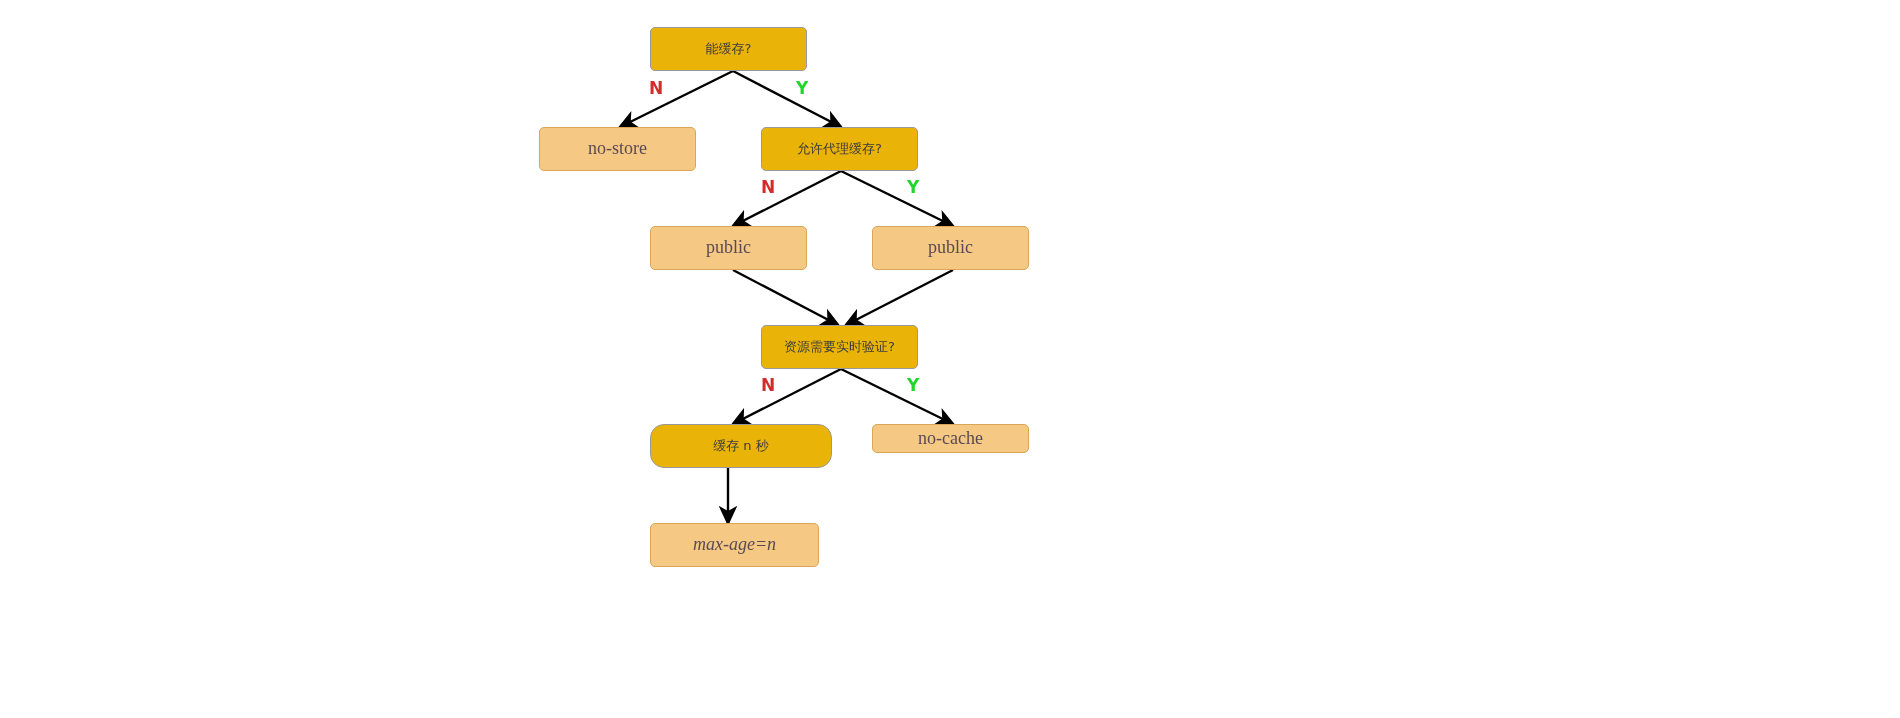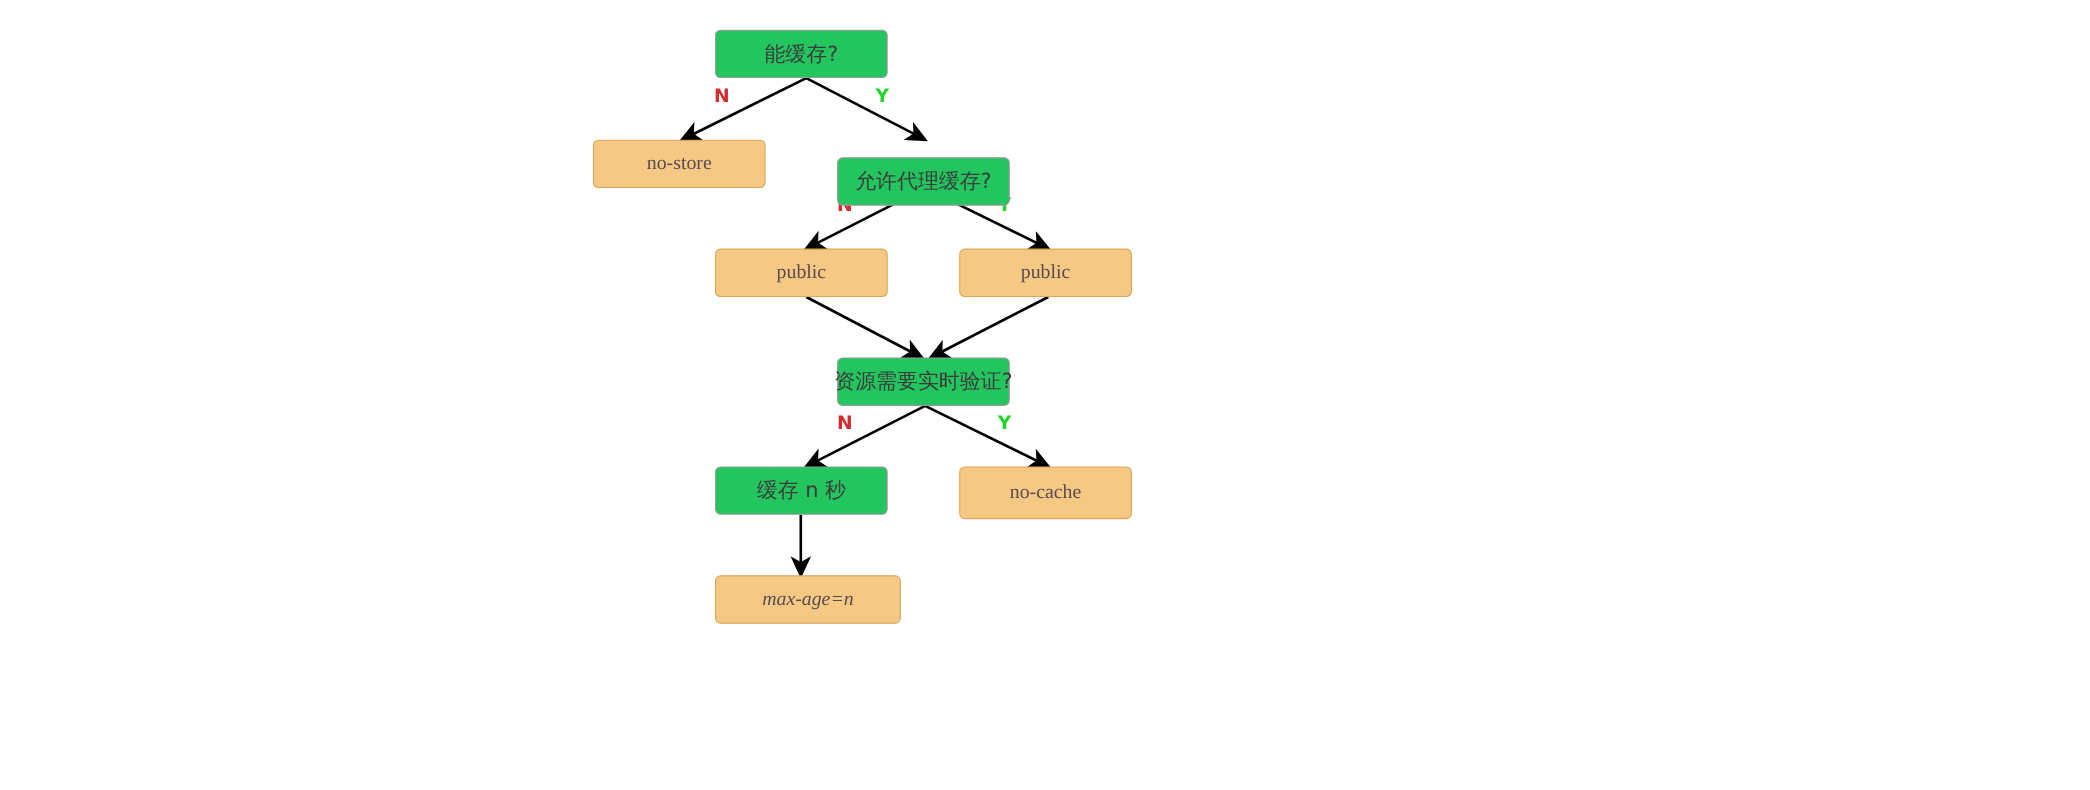--- a/index.html
+++ b/index.html
@@ -33,25 +33,25 @@
     display: flex;
     align-items: center;
     justify-content: center;
     border-radius: 5px;
     border: 1px solid #9a9a9a;
     text-align: center;
     line-height: 1.1;
     white-space: nowrap;
   }
   .node.decision {
-    background: #22c55e;
+    background: #eab308;
     border-color: #999999;
     color: #3c3c3c;
     font-family: "DejaVu Sans", sans-serif;
-    font-size: 19px;
+    font-size: 13px;
     justify-content: center;
   }
   .node.terminal {
     background: #f5c884;
     border-color: #d9a757;
     color: #5a4a52;
     font-family: Liberation Serif, serif;
     font-size: 18px;
   }
   .node.terminal.italic {
@@ -100,36 +100,36 @@
       <div class="edge-label no" style="left: 761px; top: 377px;">N</div>
       <div class="edge-label yes" style="left: 907px; top: 377px;">Y</div>
     </div>
   <div id="nodes-layer">
       <div class="node decision" style="left: 650px; top: 27px; width: 157px; height: 44px;">
         <span>能缓存?</span>
       </div>
       <div class="node terminal" style="left: 539px; top: 127px; width: 157px; height: 44px;">
         <span>no-store</span>
       </div>
-      <div class="node decision" style="left: 761px; top: 127px; width: 157px; height: 44px; margin-top: 16px;">
+      <div class="node decision" style="left: 761px; top: 127px; width: 157px; height: 44px;">
         <span>允许代理缓存?</span>
       </div>
       <div class="node terminal" style="left: 650px; top: 226px; width: 157px; height: 44px;">
         <span>public</span>
       </div>
       <div class="node terminal" style="left: 872px; top: 226px; width: 157px; height: 44px; justify-content: center;">
         <span>public</span>
       </div>
       <div class="node decision" style="left: 761px; top: 325px; width: 157px; height: 44px;">
         <span>资源需要实时验证?</span>
       </div>
-      <div class="node decision" style="left: 650px; top: 424px; width: 157px; height: 44px;">
+      <div class="node decision" style="left: 650px; top: 424px; width: 182px; height: 44px; border-radius: 14px;">
         <span>缓存 n  秒</span>
       </div>
-      <div class="node terminal" style="left: 872px; top: 424px; width: 157px; height: 48px;">
+      <div class="node terminal" style="left: 872px; top: 424px; width: 157px; height: 29px;">
         <span>no-cache</span>
       </div>
       <div class="node terminal italic" style="left: 650px; top: 523px; width: 169px; height: 44px;">
         <span>max-age=n</span>
       </div>
     </div>
 
 </div>
 
 </body></html>

